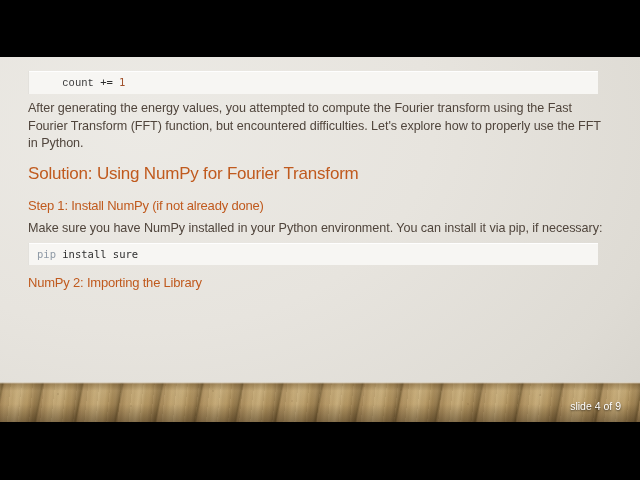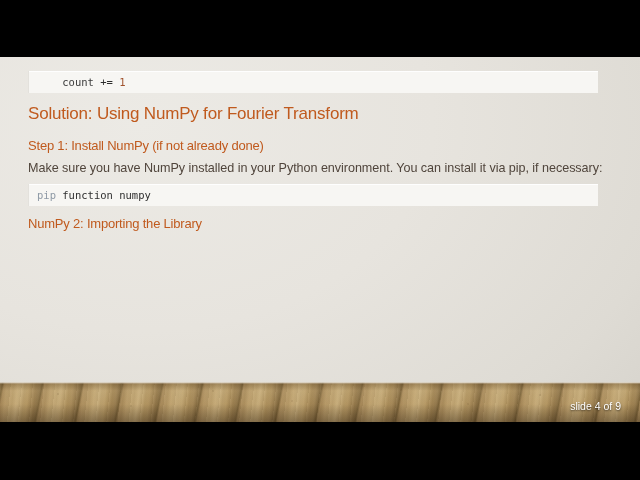--- a/index.html
+++ b/index.html
@@ -71,21 +71,21 @@
     line-height: 16px;
     color: #3b3b3b;
     padding: 3px 6px 3px 8px;
     white-space: pre;
     width: 570px;
     box-sizing: border-box;
   }
   .codeblock.first { margin: 0 0 6px 0; }
   .codeblock.pipline { margin: 6px 0 4px 0; }
 
-  .tok-name { color: #3a3a3a; }
+  .tok-name { color: #3a3a3a; font-family: Liberation Mono, monospace; }
   .tok-op   { color: #2e2e2e; }
   .tok-num  { color: #a0522d; }
   .tok-kw   { color: #8f9aa6; }
   .tok-plain{ color: #2f2f2f; }
 
   
   p.body {
     margin: 0 0 4px 0;
     font-family: "Liberation Sans", sans-serif;
     font-size: 12.6px;
@@ -207,29 +207,30 @@
 
   <div class="letterbox top"></div>
 
   <div id="slide">
 
     <div id="slide-body">
       <div class="content">
 
         <div class="codeblock first"><span class="tok-plain">    </span><span class="tok-name">count</span><span class="tok-op"> += </span><span class="tok-num">1</span></div>
 
+        <p class="body">After generating the energy values, you attempted to compute the Fourier transform using the Fast Fourier Transform (FFT) function, but encountered difficulties. Let's explore how to properly use the FFT in Python.</p>
 
         <h2 class="sec">Solution: Using NumPy for Fourier Transform</h2>
 
 
         <h3 class="step">Step 1: Install NumPy (if not already done)</h3>
 
         <p class="body">Make sure you have NumPy installed in your Python environment. You can install it via pip, if necessary:</p>
 
-        <div class="codeblock pipline"><span class="tok-kw">pip</span><span class="tok-plain"> function numpy</span></div>
+        <div class="codeblock pipline"><span class="tok-kw">pip</span><span class="tok-plain"> install sure</span></div>
 
         <h3 class="step last">NumPy 2: Importing the Library</h3>
 
       </div>
     </div>
 
     <div id="floor">
       <div class="planks"></div>
       <div class="grain"></div>
       <div class="knots"></div>

